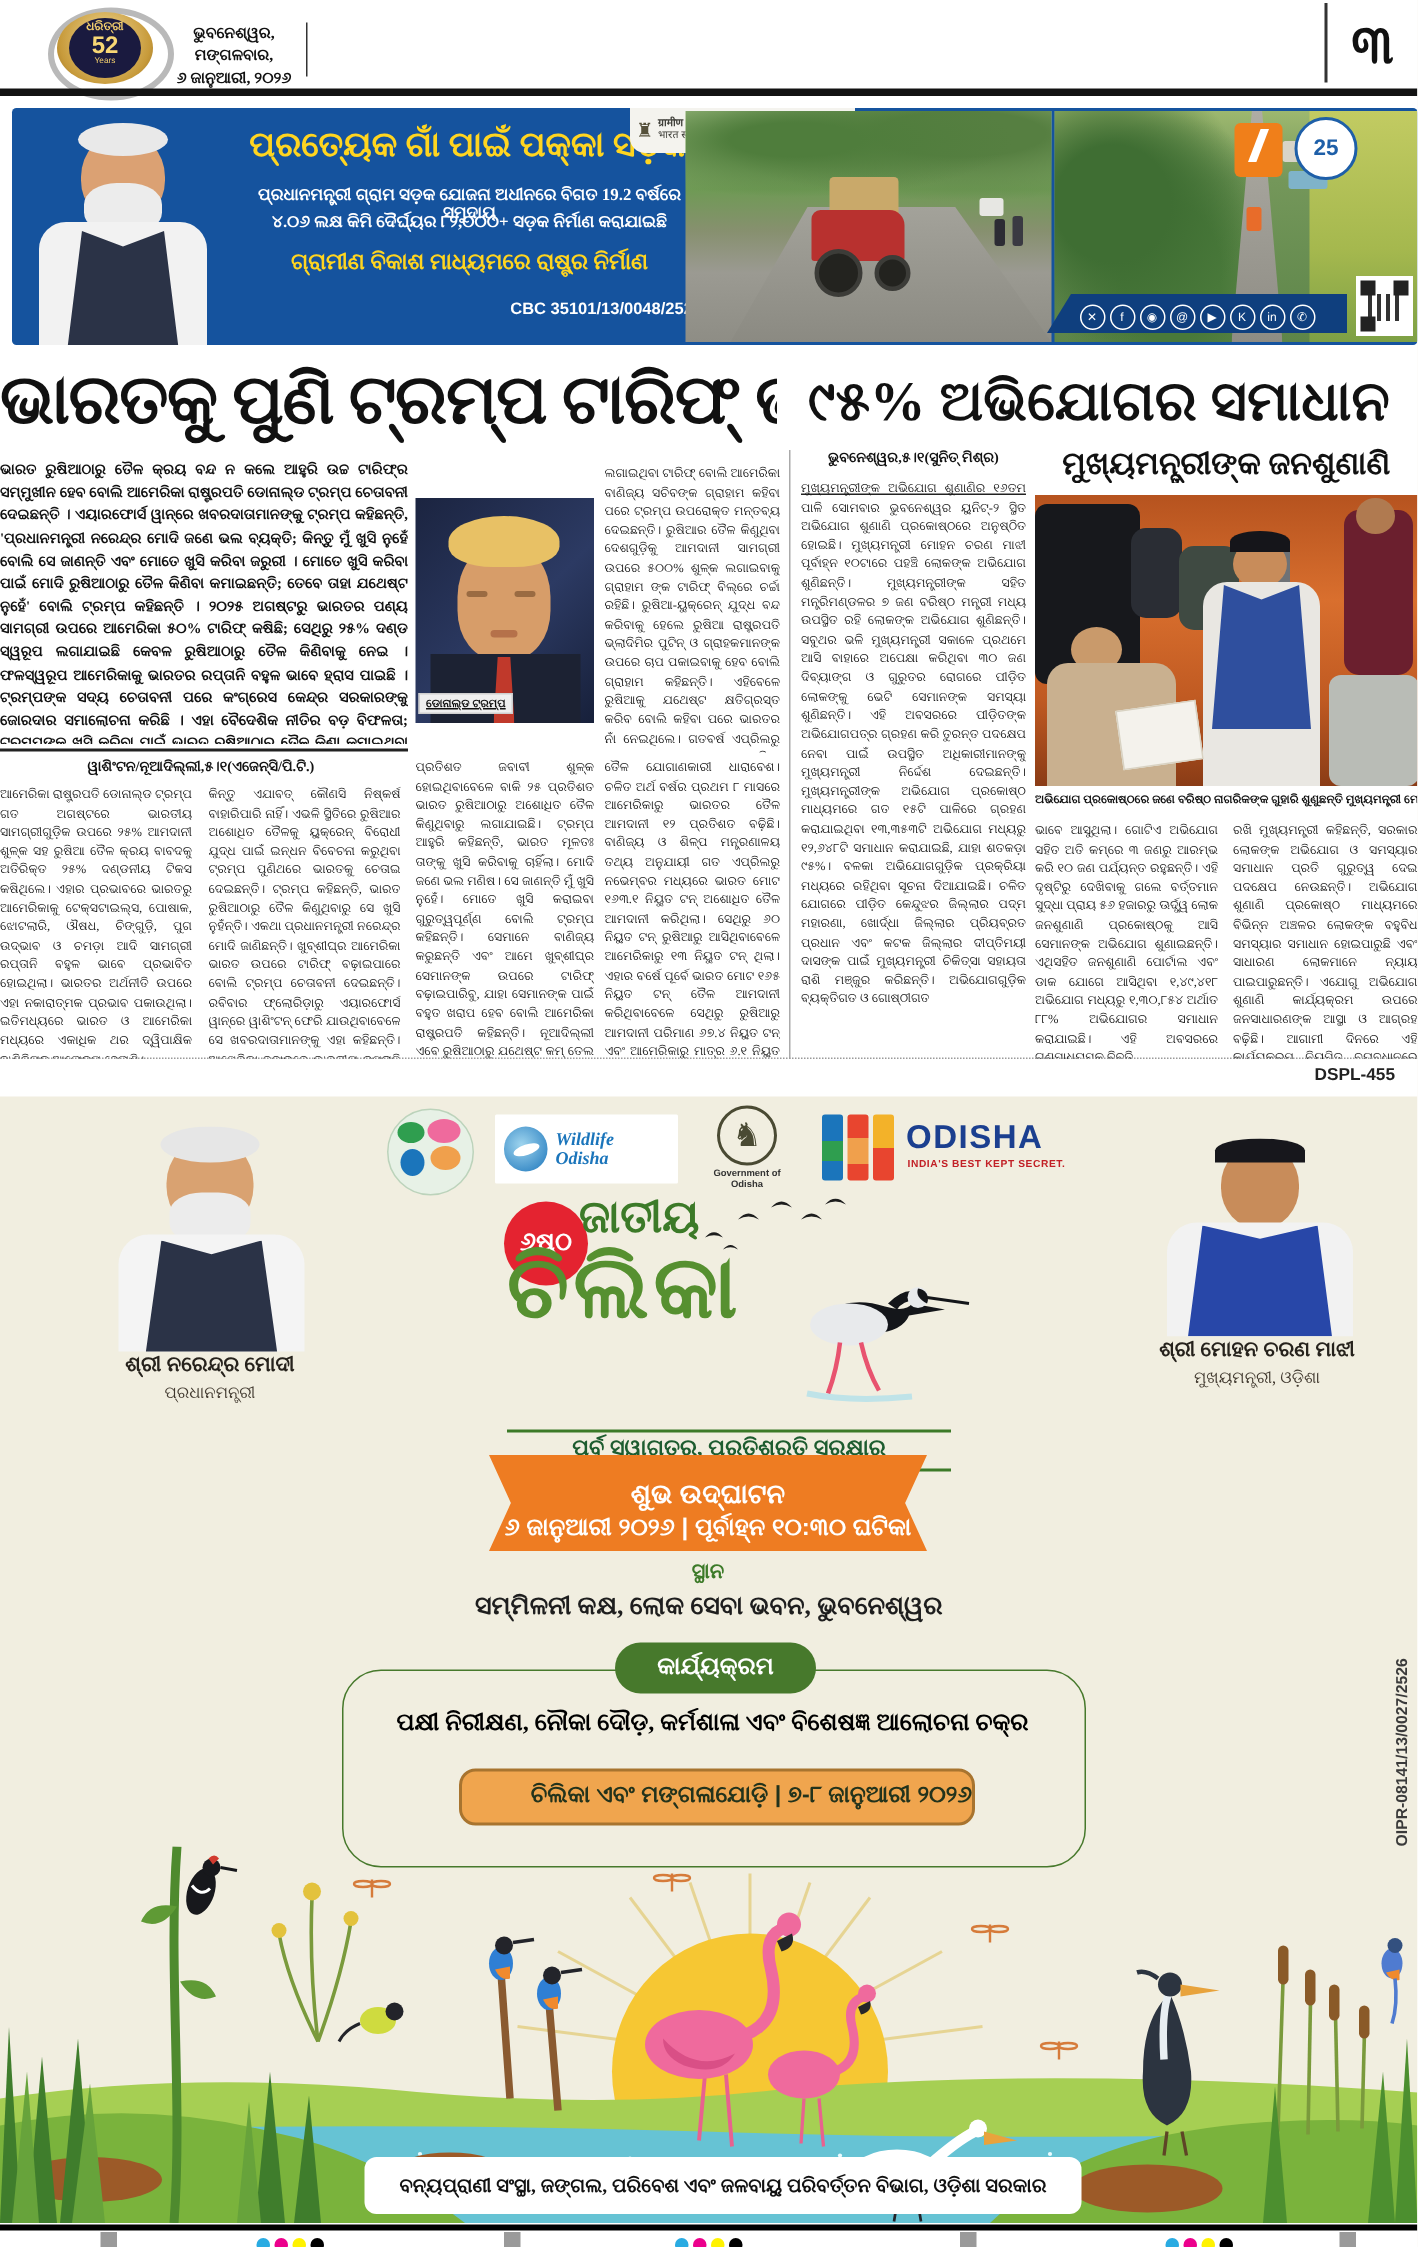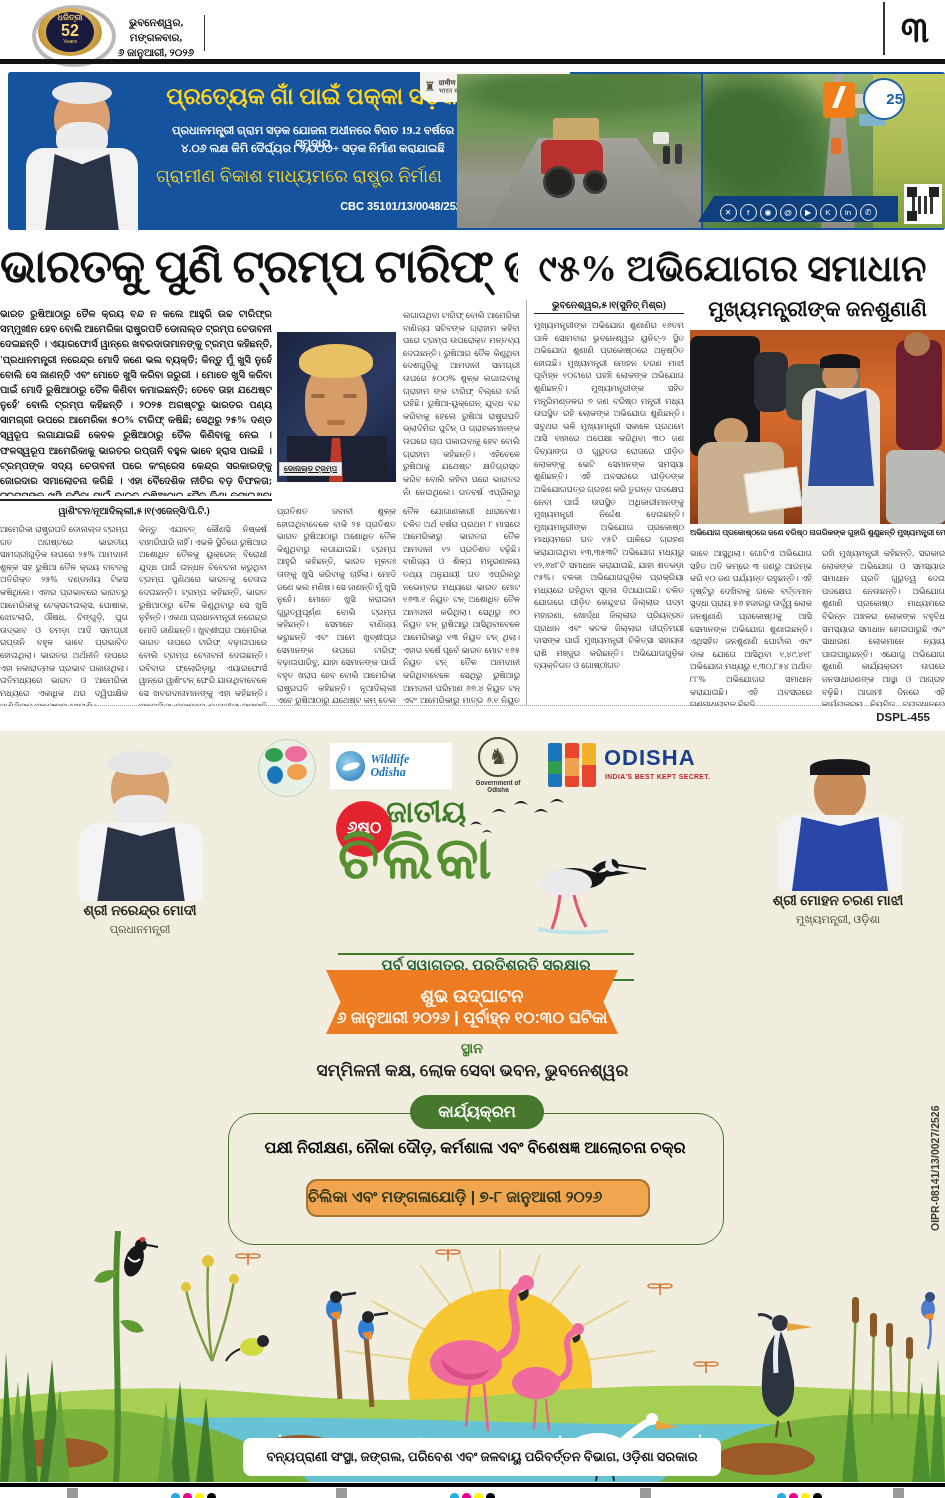--- a/index.html
+++ b/index.html
@@ -8,21 +8,21 @@
   .abs{position:absolute;}
   .bodycol{font-size:8.4px;line-height:1.5;text-align:justify;overflow:hidden;color:#1a1a1a;}
   .lead{font-size:9.8px;line-height:1.55;font-weight:600;text-align:justify;overflow:hidden;color:#111;}
   .dateline{font-weight:bold;font-size:9.5px;text-align:center;}
   .capchip{background:#efefef;border:1px solid #cfcfcf;font-size:7.5px;font-weight:bold;
            padding:1px 4px;white-space:nowrap;}
   .ribbon{background:#ee7c22;clip-path:polygon(0 0,100% 0,95% 50%,100% 100%,0 100%,5% 50%);
           color:#fff;text-align:center;font-family:"Liberation Sans",sans-serif;}
   .pill-green{background:#47792c;color:#fff;border-radius:18px;text-align:center;
               font-weight:bold;font-family:"Liberation Sans",sans-serif;}
-  .pill-orange{background:#f0a54e;border:2px solid #a8742f;border-radius:11px;text-align:left;
+  .pill-orange{background:#f0a54e;border:2px solid #a8742f;border-radius:11px;text-align:right;
                font-weight:bold;color:#23331c;font-family:"Liberation Sans",sans-serif;}
   .soc{display:inline-block;width:15px;height:15px;border-radius:50%;border:1.2px solid #fff;
        color:#fff;font-size:8px;line-height:15px;text-align:center;margin:0 1.5px;
        font-family:"Liberation Sans",sans-serif;}
   .regsq{position:absolute;width:11px;height:11px;background:#9a9a9a;}
   .regdot{display:inline-block;width:9px;height:9px;border-radius:50%;margin-right:3px;}
   .sans{font-family:"Liberation Sans",sans-serif;}
 </style>
 </head>
 <body>
@@ -54,21 +54,21 @@
       <div class="abs" style="left:36px;top:6px;width:56px;height:60px;border-radius:50% 50% 46% 46%;background:#dba173;"></div>
       <div class="abs" style="left:34px;top:0px;width:60px;height:22px;border-radius:50%;background:#e9e9e9;"></div>
       <div class="abs" style="left:38px;top:40px;width:52px;height:34px;border-radius:42%;background:#ececec;"></div>
       <div class="abs" style="left:8px;top:66px;width:112px;height:90px;background:#f2f2f2;border-radius:18px 18px 0 0;"></div>
       <div class="abs" style="left:26px;top:72px;width:76px;height:86px;background:#2b3347;clip-path:polygon(14% 0,50% 12%,86% 0,100% 100%,0 100%);"></div>
     </div>
 
     <div class="abs" style="left:146px;top:12px;width:316px;text-align:center;font-size:23px;font-weight:bold;color:#ffd520;">ପ୍ରତ୍ୟେକ ଗାଁ ପାଇଁ ପକ୍କା ସଡ଼କ</div>
     <div class="abs" style="left:148px;top:52px;width:314px;text-align:center;font-size:11.3px;font-weight:bold;color:#ffffff;">ପ୍ରଧାନମନ୍ତ୍ରୀ ଗ୍ରାମ ସଡ଼କ ଯୋଜନା ଅଧୀନରେ ବିଗତ 19.2 ବର୍ଷରେ ସମୁଦାୟ</div>
     <div class="abs" style="left:148px;top:70px;width:314px;text-align:center;font-size:11.3px;font-weight:bold;color:#ffffff;">୪.୦୬ ଲକ୍ଷ କିମି ଦୈର୍ଘ୍ୟର ୮୨,୦୦୦+ ସଡ଼କ ନିର୍ମାଣ କରାଯାଇଛି</div>
-    <div class="abs" style="left:148px;top:94px;width:314px;text-align:left;font-size:18px;font-weight:normal;color:#ffd520;">ଗ୍ରାମୀଣ ବିକାଶ ମାଧ୍ୟମରେ ରାଷ୍ଟ୍ର ନିର୍ମାଣ</div>
+    <div class="abs" style="left:148px;top:94px;width:314px;text-align:center;font-size:15px;font-weight:bold;color:#ffd520;">ଗ୍ରାମୀଣ ବିକାଶ ମାଧ୍ୟମରେ ରାଷ୍ଟ୍ର ନିର୍ମାଣ</div>
     <div class="abs" style="left:240px;top:128px;width:220px;text-align:right;font-size:11px;font-weight:bold;color:#ffffff;font-family:'Liberation Sans',sans-serif;">CBC 35101/13/0048/2526</div>
 
     <div class="abs" style="left:412px;top:0;width:150px;height:30px;background:#f4f3ee;border-radius:0 0 10px 10px;display:flex;align-items:center;padding:2px 4px;box-sizing:border-box;">
       <span style="font-size:13px;color:#55503a;margin-right:3px;">♜</span>
       <span style="font-size:7px;line-height:8px;color:#40403a;font-family:'Liberation Sans',sans-serif;">
         <span style="display:block;font-weight:bold;">ग्रामीण विकास मंत्रालय</span>
         <span style="display:block;">भारत सरकार</span>
       </span>
     </div>
 
@@ -90,21 +90,21 @@
       <div class="abs" style="left:170px;top:0;width:72px;height:154px;background:linear-gradient(180deg,#c2cb62,#a5b84e 60%,#7da045);"></div>
       <div class="abs" style="left:128px;top:64px;width:10px;height:16px;background:#e86c2a;border-radius:2px;"></div>
       <div class="abs" style="left:131px;top:30px;width:8px;height:12px;background:#ececec;border-radius:2px;"></div>
       <div class="abs" style="left:156px;top:40px;width:26px;height:12px;background:#7fb3c9;border-radius:2px;"></div>
       <div class="abs" style="left:152px;top:20px;width:32px;height:14px;background:#d8d4c8;border-radius:2px;"></div>
 
       <div class="abs" style="left:120px;top:8px;width:32px;height:36px;background:#f07f1a;border-radius:4px;">
         <div class="abs" style="left:9px;top:4px;width:14px;height:22px;background:#fff;clip-path:polygon(0 100%,40% 100%,100% 0,60% 0);"></div>
       </div>
 
-      <div class="abs" style="left:160px;top:4px;width:42px;height:42px;border-radius:50%;background:#ffffff;border:2px solid #1e5fa8;box-sizing:border-box;text-align:right;">
+      <div class="abs" style="left:160px;top:4px;width:42px;height:42px;border-radius:50%;background:#ffffff;border:2px solid #1e5fa8;box-sizing:border-box;text-align:center;">
         <span style="font-size:15px;font-weight:bold;color:#1e5fa8;line-height:38px;font-family:'Liberation Sans',sans-serif;">25</span>
       </div>
     </div>
 
     <div class="abs" style="left:690px;top:124px;width:200px;height:26px;background:#0f3f7e;clip-path:polygon(8% 0,100% 0,100% 100%,0 100%);text-align:center;padding-top:5px;box-sizing:border-box;">
       <span class="soc">✕</span><span class="soc">f</span><span class="soc">◉</span><span class="soc">@</span><span class="soc">▶</span><span class="soc">K</span><span class="soc">in</span><span class="soc">✆</span>
     </div>
 
     <div class="abs" style="left:896px;top:112px;width:38px;height:40px;background:#fff;padding:3px;box-sizing:border-box;">
       <div style="width:100%;height:100%;background:
@@ -135,21 +135,21 @@
   <div class="abs bodycol" style="left:403px;top:310px;width:117px;height:192px;">ଲଗାଇଥିବା ଟାରିଫ୍ ବୋଲି ଆମେରିକା ବାଣିଜ୍ୟ ସଚିବଙ୍କ ଗ୍ରାହାମ କହିବା ପରେ ଟ୍ରମ୍ପ ଉପରୋକ୍ତ ମନ୍ତବ୍ୟ ଦେଇଛନ୍ତି। ରୁଷିଆର ତୈଳ କିଣୁଥିବା ଦେଶଗୁଡ଼ିକୁ ଆମଦାନୀ ସାମଗ୍ରୀ ଉପରେ ୫୦୦% ଶୁଳ୍କ ଲଗାଇବାକୁ ଗ୍ରାହାମ ଙ୍କ ଟାରିଫ୍ ବିଲ୍‌ରେ ଚର୍ଚ୍ଚା ରହିଛି। ରୁଷିଆ-ୟୁକ୍ରେନ୍ ଯୁଦ୍ଧ ବନ୍ଦ କରିବାକୁ ହେଲେ ରୁଷିଆ ରାଷ୍ଟ୍ରପତି ଭ୍ଲାଦିମିର ପୁଟିନ୍ ଓ ଗ୍ରାହକମାନଙ୍କ ଉପରେ ଚାପ ପକାଇବାକୁ ହେବ ବୋଲି ଗ୍ରାହାମ କହିଛନ୍ତି। ଏହିବେଳେ ରୁଷିଆକୁ ଯଥେଷ୍ଟ କ୍ଷତିଗ୍ରସ୍ତ କରିବ ବୋଲି କହିବା ପରେ ଭାରତର ନାଁ ନେଇଥିଲେ। ଗତବର୍ଷ ଏପ୍ରିଲରୁ ନଭେମ୍ବର ମଧ୍ୟରେ ରୁଷିଆ ଭାରତର ସର୍ବବୃହତ୍ ତୈଳ ଯୋଗାଣକାରୀ ଥିଲା।</div>
 
   <div class="abs dateline" style="left:0;top:506px;width:268px;">ୱାଶିଂଟନ/ନୂଆଦିଲ୍ଲୀ,୫।୧(ଏଜେନ୍ସି/ପି.ଟି.)</div>
   <div class="abs bodycol" style="left:0;top:524px;width:128px;height:182px;">ଆମେରିକା ରାଷ୍ଟ୍ରପତି ଡୋନାଲ୍ଡ ଟ୍ରମ୍ପ ଗତ ଅଗଷ୍ଟରେ ଭାରତୀୟ ସାମଗ୍ରୀଗୁଡ଼ିକ ଉପରେ ୨୫% ଆମଦାନୀ ଶୁଳ୍କ ସହ ରୁଷିଆ ତୈଳ କ୍ରୟ ବାବଦକୁ ଅତିରିକ୍ତ ୨୫% ଦଣ୍ଡନୀୟ ଟିକସ କଷିଥିଲେ। ଏହାର ପ୍ରଭାବରେ ଭାରତରୁ ଆମେରିକାକୁ ଟେକ୍ସଟାଇଲ୍ସ, ପୋଷାକ, ଝୋଟଲାରି, ଔଷଧ, ଚିଙ୍ଗୁଡ଼ି, ପୁଗ ଉଦ୍ଭାବ ଓ ଚମଡ଼ା ଆଦି ସାମଗ୍ରୀ ରପ୍ତାନି ବହୁଳ ଭାବେ ପ୍ରଭାବିତ ହୋଇଥିଲା। ଭାରତର ଅର୍ଥନୀତି ଉପରେ ଏହା ନକାରାତ୍ମକ ପ୍ରଭାବ ପକାଉଥିଲା। ଇତିମଧ୍ୟରେ ଭାରତ ଓ ଆମେରିକା ମଧ୍ୟରେ ଏକାଧିକ ଥର ଦ୍ୱିପାକ୍ଷିକ ବାଣିଜ୍ୟିକ ଆଲୋଚନା ହେଲାଣି।</div>
   <div class="abs bodycol" style="left:139px;top:524px;width:128px;height:182px;">କିନ୍ତୁ ଏଯାବତ୍ କୌଣସି ନିଷ୍କର୍ଷ ବାହାରିପାରି ନାହିଁ। ଏଭଳି ସ୍ଥିତିରେ ରୁଷିଆର ଅଶୋଧିତ ତୈଳକୁ ୟୁକ୍ରେନ୍ ବିରୋଧୀ ଯୁଦ୍ଧ ପାଇଁ ଇନ୍ଧନ ବିବେଚନା କରୁଥିବା ଟ୍ରମ୍ପ ପୁଣିଥରେ ଭାରତକୁ ଚେତାଇ ଦେଇଛନ୍ତି। ଟ୍ରମ୍ପ କହିଛନ୍ତି, ଭାରତ ରୁଷିଆଠାରୁ ତୈଳ କିଣୁଥିବାରୁ ସେ ଖୁସି ନୁହଁନ୍ତି। ଏକଥା ପ୍ରଧାନମନ୍ତ୍ରୀ ନରେନ୍ଦ୍ର ମୋଦି ଜାଣିଛନ୍ତି। ଖୁବ୍‌ଶୀଘ୍ର ଆମେରିକା ଭାରତ ଉପରେ ଟାରିଫ୍ ବଢ଼ାଇପାରେ ବୋଲି ଟ୍ରମ୍ପ ଚେତାବନୀ ଦେଇଛନ୍ତି। ରବିବାର ଫ୍ଲୋରିଡ଼ାରୁ ଏୟାରଫୋର୍ସ ୱାନ୍‌ରେ ୱାଶିଂଟନ୍ ଫେରି ଯାଉଥିବାବେଳେ ସେ ଖବରଦାତାମାନଙ୍କୁ ଏହା କହିଛନ୍ତି। ଆମେରିକା ବଜାରରେ ଭାରତୀୟ ରପ୍ତାନି ଅଧିକାଂଶ ଟାରିଫ୍‌ର</div>
   <div class="abs bodycol" style="left:277px;top:506px;width:119px;height:200px;">ପ୍ରତିଶତ ଜବାବୀ ଶୁଳ୍କ ହୋଇଥିବାବେଳେ ବାକି ୨୫ ପ୍ରତିଶତ ଭାରତ ରୁଷିଆଠାରୁ ଅଶୋଧିତ ତୈଳ କିଣୁଥିବାରୁ ଲଗାଯାଇଛି। ଟ୍ରମ୍ପ ଆହୁରି କହିଛନ୍ତି, ଭାରତ ମୂଳତଃ ତାଙ୍କୁ ଖୁସି କରିବାକୁ ଚାହିଁଲା। ମୋଦି ଜଣେ ଭଲ ମଣିଷ। ସେ ଜାଣନ୍ତି ମୁଁ ଖୁସି ନୁହେଁ। ମୋତେ ଖୁସି କରାଇବା ଗୁରୁତ୍ୱପୂର୍ଣ୍ଣ ବୋଲି ଟ୍ରମ୍ପ କହିଛନ୍ତି। ସେମାନେ ବାଣିଜ୍ୟ କରୁଛନ୍ତି ଏବଂ ଆମେ ଖୁବ୍‌ଶୀଘ୍ର ସେମାନଙ୍କ ଉପରେ ଟାରିଫ୍ ବଢ଼ାଇପାରିବୁ, ଯାହା ସେମାନଙ୍କ ପାଇଁ ବହୁତ ଖରାପ ହେବ ବୋଲି ଆମେରିକା ରାଷ୍ଟ୍ରପତି କହିଛନ୍ତି। ନୂଆଦିଲ୍ଲୀ ଏବେ ରୁଷିଆଠାରୁ ଯଥେଷ୍ଟ କମ୍ ତେଲ କିଣୁଛି। ଏହାର ମୁଖ୍ୟ କାରଣ ଆମେରିକା</div>
   <div class="abs bodycol" style="left:403px;top:506px;width:117px;height:200px;">ତୈଳ ଯୋଗାଣକାରୀ ଧାରାବେଶ। ଚଳିତ ଅର୍ଥ ବର୍ଷର ପ୍ରଥମ ୮ ମାସରେ ଆମେରିକାରୁ ଭାରତର ତୈଳ ଆମଦାନୀ ୧୨ ପ୍ରତିଶତ ବଢ଼ିଛି। ବାଣିଜ୍ୟ ଓ ଶିଳ୍ପ ମନ୍ତ୍ରଣାଳୟ ତଥ୍ୟ ଅନୁଯାୟୀ ଗତ ଏପ୍ରିଲରୁ ନଭେମ୍ବର ମଧ୍ୟରେ ଭାରତ ମୋଟ ୧୬୩.୧ ନିୟୁତ ଟନ୍ ଅଶୋଧିତ ତୈଳ ଆମଦାନୀ କରିଥିଲା। ସେଥିରୁ ୬୦ ନିୟୁତ ଟନ୍ ରୁଷିଆରୁ ଆସିଥିବାବେଳେ ଆମେରିକାରୁ ୧୩ ନିୟୁତ ଟନ୍ ଥିଲା। ଏହାର ବର୍ଷେ ପୂର୍ବେ ଭାରତ ମୋଟ ୧୬୫ ନିୟୁତ ଟନ୍ ତୈଳ ଆମଦାନୀ କରିଥିବାବେଳେ ସେଥିରୁ ରୁଷିଆରୁ ଆମଦାନୀ ପରିମାଣ ୬୭.୪ ନିୟୁତ ଟନ୍ ଏବଂ ଆମେରିକାରୁ ମାତ୍ର ୬.୧ ନିୟୁତ ଟନ୍ ଥିଲା।</div>
 
   <div class="abs" style="left:526px;top:300px;width:1px;height:406px;background:#aaa;"></div>
 
-  <div class="abs dateline" style="left:534px;top:300px;width:150px;border-bottom:1.2px solid #222;padding-bottom:2px;">ଭୁବନେଶ୍ୱର,୫।୧(ସୁନିତ୍ ମିଶ୍ର)</div>
+  <div class="abs dateline" style="left:534px;top:300px;width:150px;border-bottom:1.2px solid #222;padding-bottom:18px;">ଭୁବନେଶ୍ୱର,୫।୧(ସୁନିତ୍ ମିଶ୍ର)</div>
   <div class="abs bodycol" style="left:534px;top:320px;width:150px;height:386px;">ମୁଖ୍ୟମନ୍ତ୍ରୀଙ୍କ ଅଭିଯୋଗ ଶୁଣାଣିର ୧୬ତମ ପାଳି ସୋମବାର ଭୁବନେଶ୍ୱର ୟୁନିଟ୍-୨ ସ୍ଥିତ ଅଭିଯୋଗ ଶୁଣାଣି ପ୍ରକୋଷ୍ଠରେ ଅନୁଷ୍ଠିତ ହୋଇଛି। ମୁଖ୍ୟମନ୍ତ୍ରୀ ମୋହନ ଚରଣ ମାଝୀ ପୂର୍ବାହ୍ନ ୧୦ଟାରେ ପହଞ୍ଚି ଲୋକଙ୍କ ଅଭିଯୋଗ ଶୁଣିଛନ୍ତି। ମୁଖ୍ୟମନ୍ତ୍ରୀଙ୍କ ସହିତ ମନ୍ତ୍ରିମଣ୍ଡଳର ୭ ଜଣ ବରିଷ୍ଠ ମନ୍ତ୍ରୀ ମଧ୍ୟ ଉପସ୍ଥିତ ରହି ଲୋକଙ୍କ ଅଭିଯୋଗ ଶୁଣିଛନ୍ତି। ସବୁଥର ଭଳି ମୁଖ୍ୟମନ୍ତ୍ରୀ ସକାଳେ ପ୍ରଥମେ ଆସି ବାହାରେ ଅପେକ୍ଷା କରିଥିବା ୩୦ ଜଣ ଦିବ୍ୟାଙ୍ଗ ଓ ଗୁରୁତର ରୋଗରେ ପୀଡ଼ିତ ଲୋକଙ୍କୁ ଭେଟି ସେମାନଙ୍କ ସମସ୍ୟା ଶୁଣିଛନ୍ତି। ଏହି ଅବସରରେ ପୀଡ଼ିତଙ୍କ ଅଭିଯୋଗପତ୍ର ଗ୍ରହଣ କରି ତୁରନ୍ତ ପଦକ୍ଷେପ ନେବା ପାଇଁ ଉପସ୍ଥିତ ଅଧିକାରୀମାନଙ୍କୁ ମୁଖ୍ୟମନ୍ତ୍ରୀ ନିର୍ଦ୍ଦେଶ ଦେଇଛନ୍ତି। ମୁଖ୍ୟମନ୍ତ୍ରୀଙ୍କ ଅଭିଯୋଗ ପ୍ରକୋଷ୍ଠ ମାଧ୍ୟମରେ ଗତ ୧୫ଟି ପାଳିରେ ଗ୍ରହଣ କରାଯାଇଥିବା ୧୩,୩୫୩ଟି ଅଭିଯୋଗ ମଧ୍ୟରୁ ୧୨,୬୪୮ଟି ସମାଧାନ କରାଯାଇଛି, ଯାହା ଶତକଡ଼ା ୯୫%। ବଳକା ଅଭିଯୋଗଗୁଡ଼ିକ ପ୍ରକ୍ରିୟା ମଧ୍ୟରେ ରହିଥିବା ସୂଚନା ଦିଆଯାଇଛି। ଚଳିତ ଯୋଗରେ ପୀଡ଼ିତ କେନ୍ଦୁଝର ଜିଲ୍ଲାର ପଦ୍ମ ମହାରଣା, ଖୋର୍ଦ୍ଧା ଜିଲ୍ଲାର ପ୍ରିୟବ୍ରତ ପ୍ରଧାନ ଏବଂ କଟକ ଜିଲ୍ଲାର ଦୀପ୍ତିମୟୀ ଦାସଙ୍କ ପାଇଁ ମୁଖ୍ୟମନ୍ତ୍ରୀ ଚିକିତ୍ସା ସହାୟତା ରାଶି ମଞ୍ଜୁର କରିଛନ୍ତି। ଅଭିଯୋଗଗୁଡ଼ିକ ବ୍ୟକ୍ତିଗତ ଓ ଗୋଷ୍ଠୀଗତ</div>
 
   <div class="abs" style="left:690px;top:297px;width:255px;font-size:21px;font-weight:bold;text-align:center;white-space:nowrap;overflow:hidden;">ମୁଖ୍ୟମନ୍ତ୍ରୀଙ୍କ ଜନଶୁଣାଣି</div>
   <div class="abs" style="left:690px;top:330px;width:255px;height:194px;overflow:hidden;background:linear-gradient(180deg,#b6531f 0%,#d96f2e 36%,#c05a22 70%,#8a3c16 100%);">
     <div class="abs" style="left:0px;top:6px;width:70px;height:120px;background:#17181c;border-radius:8px;"></div>
     <div class="abs" style="left:64px;top:22px;width:34px;height:60px;background:#2a2d34;border-radius:10px;"></div>
     <div class="abs" style="left:96px;top:34px;width:40px;height:56px;background:#3f4a42;border-radius:10px;"></div>
     <div class="abs" style="left:140px;top:26px;width:30px;height:44px;background:#6e7276;border-radius:8px;"></div>
     <div class="abs" style="left:206px;top:10px;width:46px;height:110px;background:#6b1f2e;border-radius:10px;"></div>
     <div class="abs" style="left:214px;top:2px;width:26px;height:24px;border-radius:50%;background:#b07a50;"></div>

